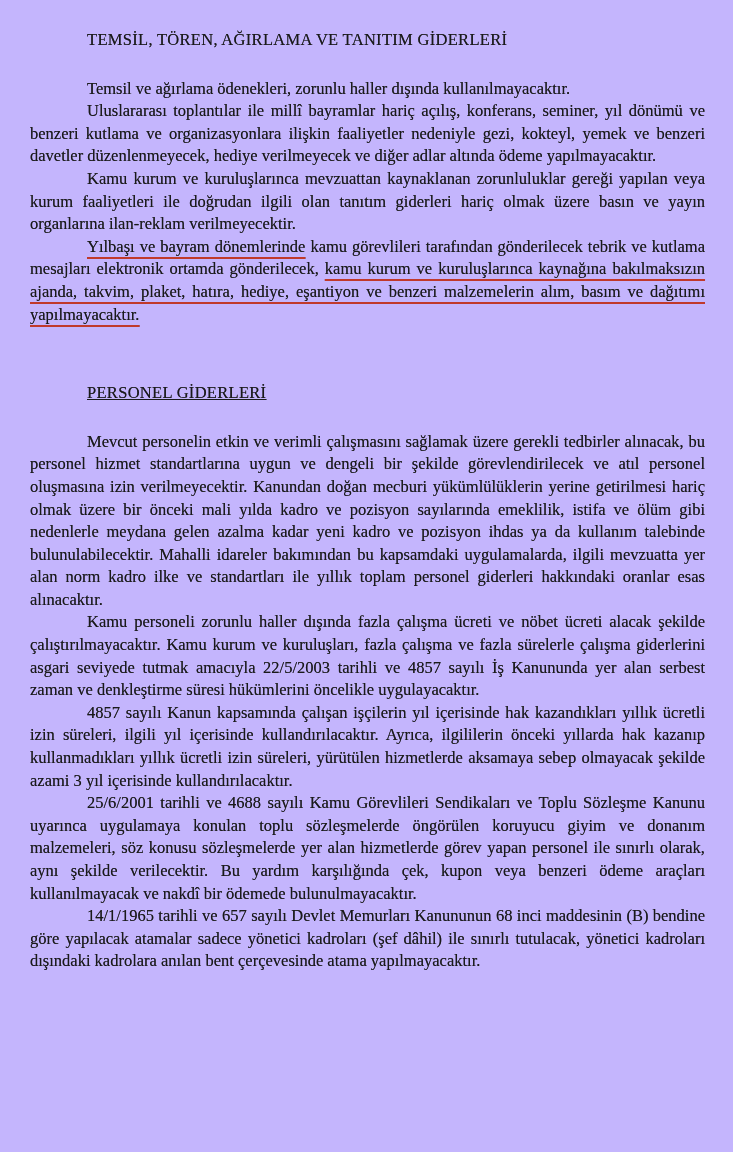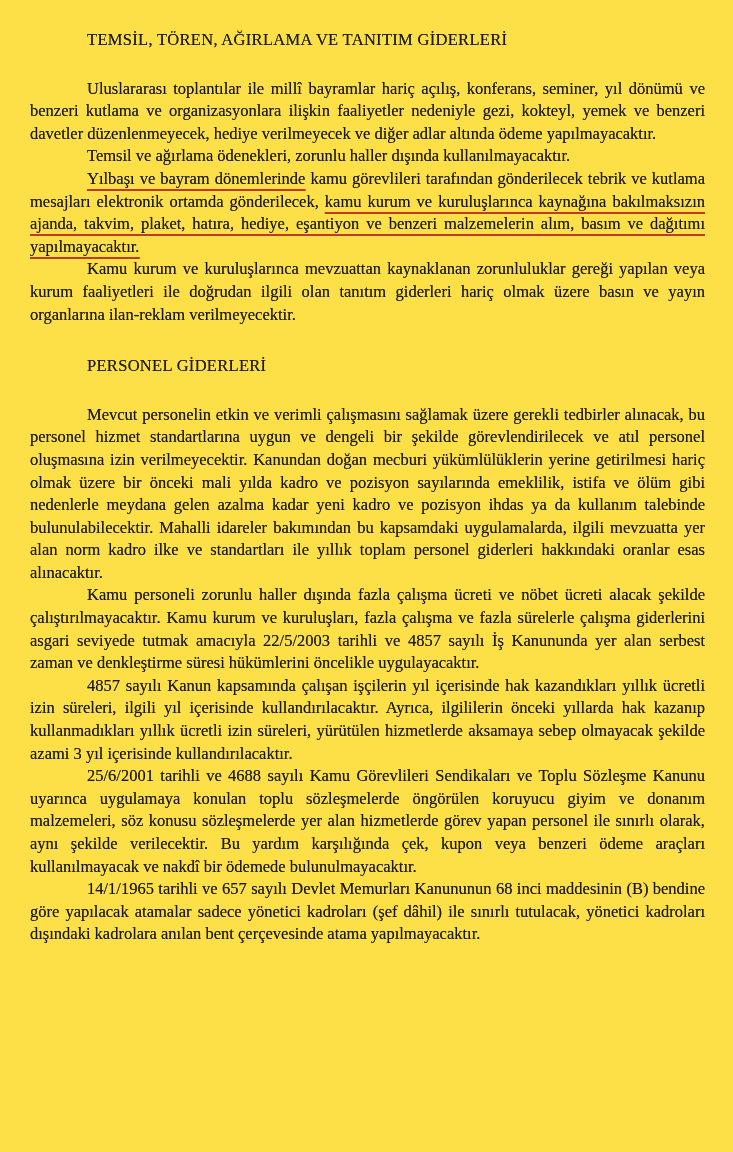--- a/index.html
+++ b/index.html
@@ -5,42 +5,43 @@
   html, body {
     margin: 0;
     padding: 0;
     background: #ffffff;
   }
   .page {
     position: relative;
     width: 733px;
     height: 1152px;
     box-sizing: border-box;
-    background: #fde047;
+    background: #c4b5fd;
     padding: 26px 28px 0 30px;
     font-family: "Liberation Serif", "DejaVu Serif", serif;
     font-size: 16.5px;
     line-height: 22.6px;
     color: #1a1a1a;
     text-shadow: 0 0 0.5px rgba(25,25,25,0.65);
     overflow: hidden;
   }
   .section-heading {
     margin: 0 0 0 57px;
     font-size: 16.5px;
     font-weight: 400;
     letter-spacing: 0.3px;
   }
   .section-heading.first {
     margin-top: 3px;
     margin-bottom: 26px;
   }
   .section-heading.later {
-    margin-top: 29px;
+    margin-top: 56px;
     margin-bottom: 26px;
+    text-decoration: underline;
   }
   .para {
     margin: 0;
     text-indent: 57px;
     text-align: justify;
   }
   .u-red {
     text-decoration-line: underline;
     text-decoration-color: #c0392b;
     text-decoration-thickness: 2px;
@@ -48,27 +49,27 @@
     text-decoration-skip-ink: none;
   }
 </style>
 </head>
 <body>
 
 <div class="page">
 
   <h1 class="section-heading first">TEMSİL, TÖREN, AĞIRLAMA VE TANITIM GİDERLERİ</h1>
 
+  <p class="para">Temsil ve ağırlama ödenekleri, zorunlu haller dışında kullanılmayacaktır.</p>
+
   <p class="para">Uluslararası toplantılar ile millî bayramlar hariç açılış, konferans, seminer, yıl dönümü ve benzeri kutlama ve organizasyonlara ilişkin faaliyetler nedeniyle gezi, kokteyl, yemek ve benzeri davetler düzenlenmeyecek, hediye verilmeyecek ve diğer adlar altında ödeme yapılmayacaktır.</p>
 
-  <p class="para">Temsil ve ağırlama ödenekleri, zorunlu haller dışında kullanılmayacaktır.</p>
+  <p class="para">Kamu kurum ve kuruluşlarınca mevzuattan kaynaklanan zorunluluklar gereği yapılan veya kurum faaliyetleri ile doğrudan ilgili olan tanıtım giderleri hariç olmak üzere basın ve yayın organlarına ilan-reklam verilmeyecektir.</p>
 
   <p class="para"><span class="u-red">Yılbaşı ve bayram dönemlerinde</span><span> kamu görevlileri tarafından gönderilecek tebrik ve kutlama mesajları elektronik ortamda gönderilecek, </span><span class="u-red">kamu kurum ve kuruluşlarınca kaynağına bakılmaksızın ajanda, takvim, plaket, hatıra, hediye, eşantiyon ve benzeri malzemelerin alım, basım ve dağıtımı yapılmayacaktır.</span></p>
-
-  <p class="para">Kamu kurum ve kuruluşlarınca mevzuattan kaynaklanan zorunluluklar gereği yapılan veya kurum faaliyetleri ile doğrudan ilgili olan tanıtım giderleri hariç olmak üzere basın ve yayın organlarına ilan-reklam verilmeyecektir.</p>
 
   <h2 class="section-heading later">PERSONEL GİDERLERİ</h2>
 
   <p class="para">Mevcut personelin etkin ve verimli çalışmasını sağlamak üzere gerekli tedbirler alınacak, bu personel hizmet standartlarına uygun ve dengeli bir şekilde görevlendirilecek ve atıl personel oluşmasına izin verilmeyecektir. Kanundan doğan mecburi yükümlülüklerin yerine getirilmesi hariç olmak üzere bir önceki mali yılda kadro ve pozisyon sayılarında emeklilik, istifa ve ölüm gibi nedenlerle meydana gelen azalma kadar yeni kadro ve pozisyon ihdas ya da kullanım talebinde bulunulabilecektir. Mahalli idareler bakımından bu kapsamdaki uygulamalarda, ilgili mevzuatta yer alan norm kadro ilke ve standartları ile yıllık toplam personel giderleri hakkındaki oranlar esas alınacaktır.</p>
 
   <p class="para">Kamu personeli zorunlu haller dışında fazla çalışma ücreti ve nöbet ücreti alacak şekilde çalıştırılmayacaktır. Kamu kurum ve kuruluşları, fazla çalışma ve fazla sürelerle çalışma giderlerini asgari seviyede tutmak amacıyla 22/5/2003 tarihli ve 4857 sayılı İş Kanununda yer alan serbest zaman ve denkleştirme süresi hükümlerini öncelikle uygulayacaktır.</p>
 
   <p class="para">4857 sayılı Kanun kapsamında çalışan işçilerin yıl içerisinde hak kazandıkları yıllık ücretli izin süreleri, ilgili yıl içerisinde kullandırılacaktır. Ayrıca, ilgililerin önceki yıllarda hak kazanıp kullanmadıkları yıllık ücretli izin süreleri, yürütülen hizmetlerde aksamaya sebep olmayacak şekilde azami 3 yıl içerisinde kullandırılacaktır.</p>
 
   <p class="para">25/6/2001 tarihli ve 4688 sayılı Kamu Görevlileri Sendikaları ve Toplu Sözleşme Kanunu uyarınca uygulamaya konulan toplu sözleşmelerde öngörülen koruyucu giyim ve donanım malzemeleri, söz konusu sözleşmelerde yer alan hizmetlerde görev yapan personel ile sınırlı olarak, aynı şekilde verilecektir. Bu yardım karşılığında çek, kupon veya benzeri ödeme araçları kullanılmayacak ve nakdî bir ödemede bulunulmayacaktır.</p>

